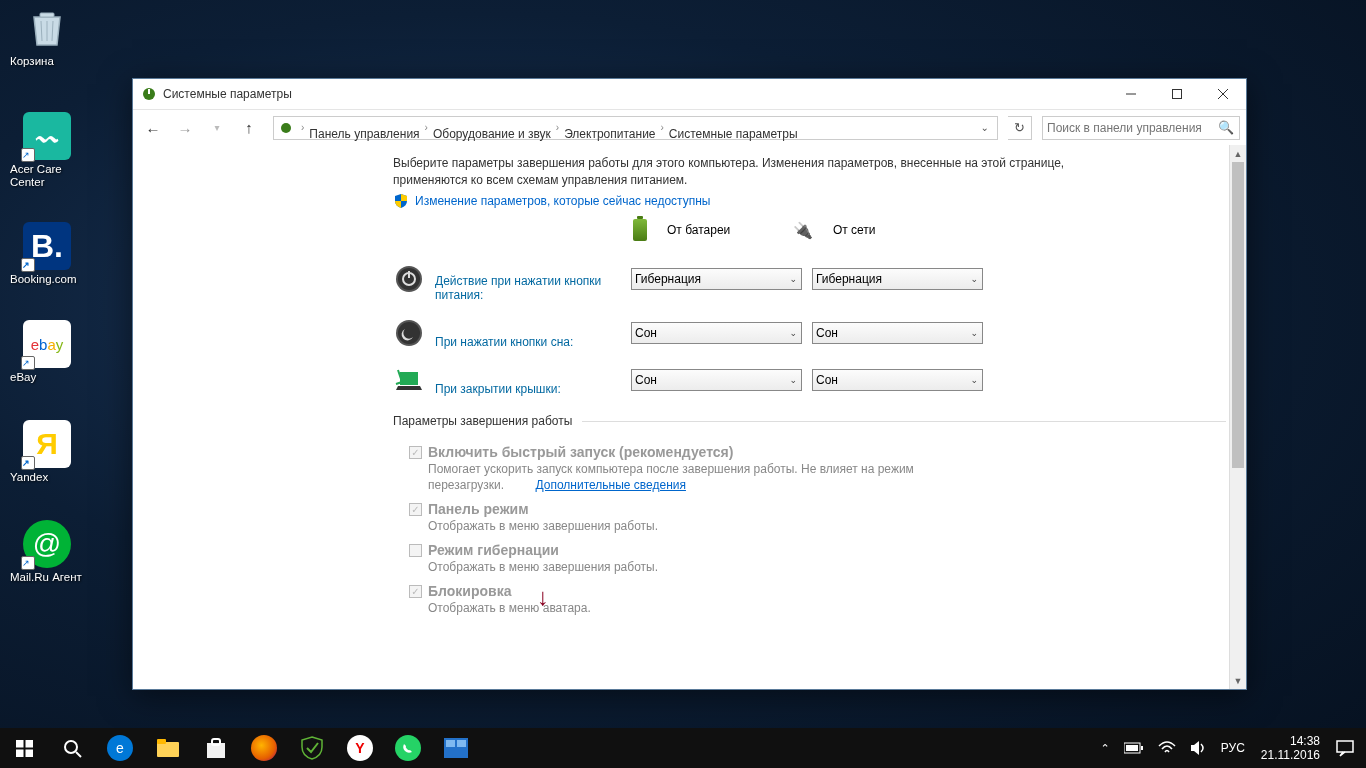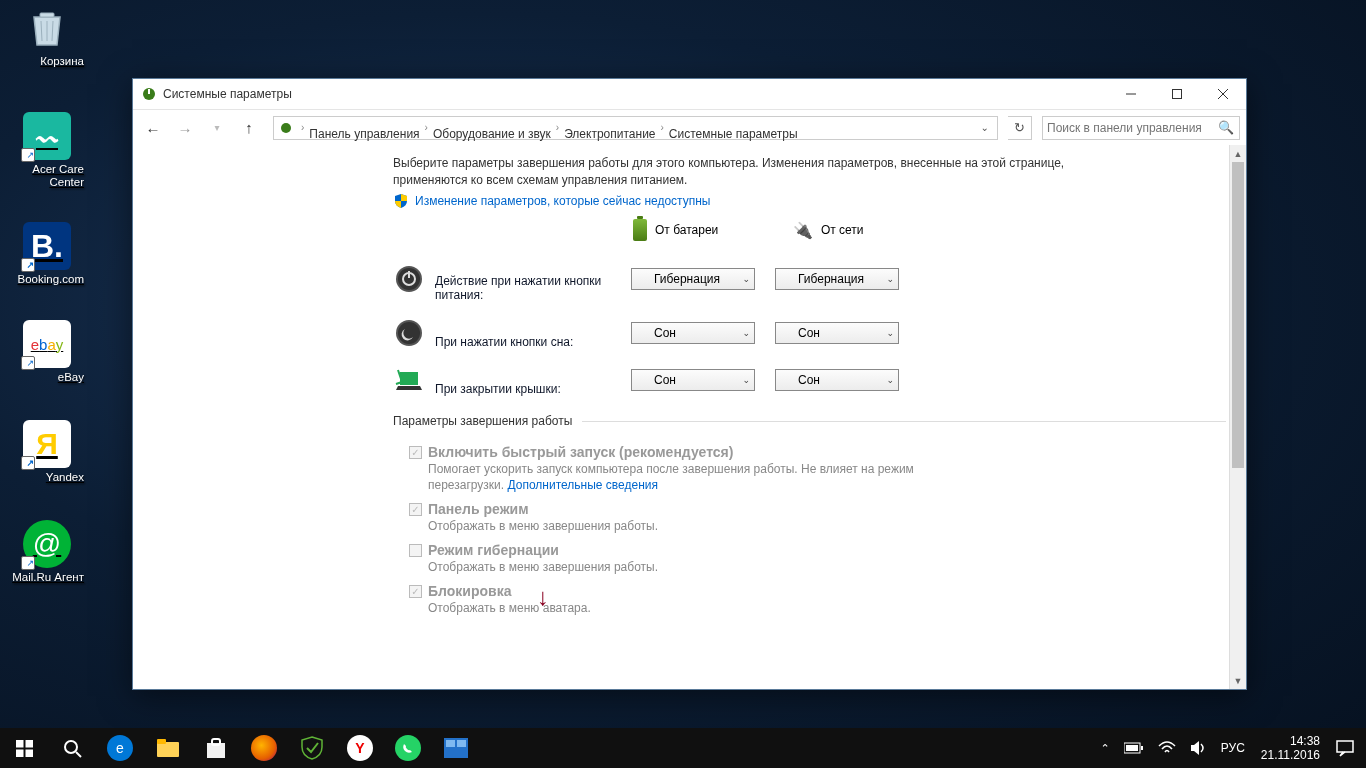--- a/index.html
+++ b/index.html
@@ -1,21 +1,21 @@
 <!DOCTYPE html>
 <html><head>
 <meta charset="utf-8">
 <style>
 * { box-sizing: border-box; margin: 0; padding: 0; font-family: "Segoe UI", Tahoma, sans-serif; }
 html, body { width: 1366px; height: 768px; overflow: hidden; }
 body { background: radial-gradient(ellipse at 35% 40%, #1a3558 0%, #0c1e35 45%, #061120 100%); position: relative; }
 
 
 .desktop { position: absolute; top: 0; left: 0; width: 100%; height: 100%; }
-.desktop-icon { position: absolute; width: 74px; text-align: right; cursor: pointer; text-decoration: underline; }
+.desktop-icon { position: absolute; width: 74px; text-align: left; cursor: pointer; }
 .desktop-icon .icon-box { width: 48px; height: 48px; margin: 0 auto 3px; display: flex; align-items: center; justify-content: center; font-size: 32px; border-radius: 4px; position: relative; }
 .desktop-icon .label { color: #fff; font-size: 11.5px; line-height: 13px; text-shadow: 1px 1px 2px rgba(0,0,0,.8); }
 .shortcut-arrow { position: absolute; bottom: -2px; left: -2px; width: 14px; height: 14px; background: #fff; border: 1px solid #666; border-radius: 2px; font-size: 9px; line-height: 12px; color: #0066cc; }
 
 
 .window { position: absolute; left: 132px; top: 78px; width: 1115px; height: 612px; background: #fff; border: 1px solid #5a7a99; box-shadow: 0 6px 30px rgba(0,0,0,.5); display: flex; flex-direction: column; }
 .titlebar { height: 30px; display: flex; align-items: center; padding: 0 0 0 8px; }
 .titlebar .title-icon { width: 16px; height: 16px; margin-right: 6px; display:flex; align-items:center; justify-content:center; font-size:12px;}
 .titlebar .title-text { font-size: 12px; color: #333; flex: 1; }
 .title-controls { display: flex; }
@@ -45,41 +45,41 @@
 .desc-text { font-size: 12px; color: #333; line-height: 17px; max-width: 710px; }
 .shield-link { display: flex; align-items: center; gap: 6px; margin-top: 4px; }
 .shield-icon { width:16px; height:16px; }
 .link-text { color: #0066cc; font-size: 12px; cursor: pointer; }
 
 .fieldset-head { font-size: 12px; color: #333; margin-top: 18px; display:flex; align-items:center; gap:6px;}
 .fieldset-head::after { content:""; flex:1; height:1px; background:#ddd; margin-left:4px;}
 
 .col-headers { display: flex; margin-top: 10px; }
 .col-headers .spacer { width: 240px; }
-.col-head { width: 160px; display: flex; align-items: center; gap: 8px; font-size: 12px; }
+.col-head { width: 160px; display: flex; align-items: center; gap: 20px; font-size: 12px; }
 .battery-icon { width:14px; height:22px; background: linear-gradient(#7fb93a,#4a7c14); border-radius:2px; position:relative;}
 .battery-icon::before{content:"";position:absolute;top:-3px;left:4px;right:4px;height:3px;background:#4a7c14;border-radius:1px;}
 .plug-icon { font-size: 16px; color:#333;}
 
 .setting-row { display: flex; align-items: center; margin-top: 14px; gap: 10px; }
 .row-icon { width: 32px; height: 32px; display:flex; align-items:center; justify-content:center; }
-.row-label { width: 186px; font-size: 12px; color: #0f172a; margin-top: 19px; }
-.combo { width: 124px; height: 22px; border: 1px solid #888; background: linear-gradient(#fcfcfc,#ececec); display: flex; align-items: center; padding: 0 4px 0 22px; font-size: 12px; cursor: pointer; margin-right: 10px; }
+.row-label { width: 186px; font-size: 12px; color: #0369a1; margin-top: 19px; }
+.combo { width: 171px; height: 22px; border: 1px solid #888; background: linear-gradient(#fcfcfc,#ececec); display: flex; align-items: center; padding: 0 4px 0 3px; font-size: 12px; cursor: pointer; }
 .combo .combo-txt { flex: 1; }
 .combo .combo-arrow { font-size: 9px; color: #444; }
 
 .shutdown-opts { margin-top: 16px; }
 .chk-row { margin: 8px 0 0 16px; }
 .chk-head { display: flex; align-items: center; gap: 6px; }
 .chk-box { width: 13px; height: 13px; border: 1px solid #999; display: flex; align-items: center; justify-content: center; font-size: 10px; color: #888; background:#fff;}
 .chk-box.disabled { background:#f4f4f4; color:#bbb; border-color:#bbb;}
 .chk-label { font-size: 14px; font-weight: 600; color: #888; }
 .chk-label.disabled { color: #999; }
 .chk-desc { font-size: 12px; color: #888; margin-left: 19px; margin-top: 1px; max-width: 560px; line-height:16px;}
-.inline-link { color: #0066cc; cursor: pointer; }
+.inline-link { color: #0066cc; text-decoration: underline; cursor: pointer; margin-left: 28px; }
 
 .annotation { position:absolute; top:438px; left:404px; font-size:24px; color:#8a0020; font-weight:bold; pointer-events:none; }
 
 .buttonbar { height: 46px; border-top: 1px solid #ddd; display: flex; align-items: center; justify-content: flex-end; gap: 8px; padding: 0 20px; }
 .btn { height: 24px; padding: 0 16px; font-size: 12px; border: 1px solid #999; background: linear-gradient(#fcfcfc,#e8e8e8); cursor: pointer; }
 .btn:disabled { color: #999; cursor: default; background:#f4f4f4; border-color:#ccc;}
 
 
 .taskbar { position: absolute; bottom: 0; left: 0; right: 0; height: 40px; background: #101010; display: flex; align-items: center; }
 .task-btn { width: 48px; height: 40px; display: flex; align-items: center; justify-content: center; color: #fff; font-size: 18px; cursor: pointer; position:relative;}

